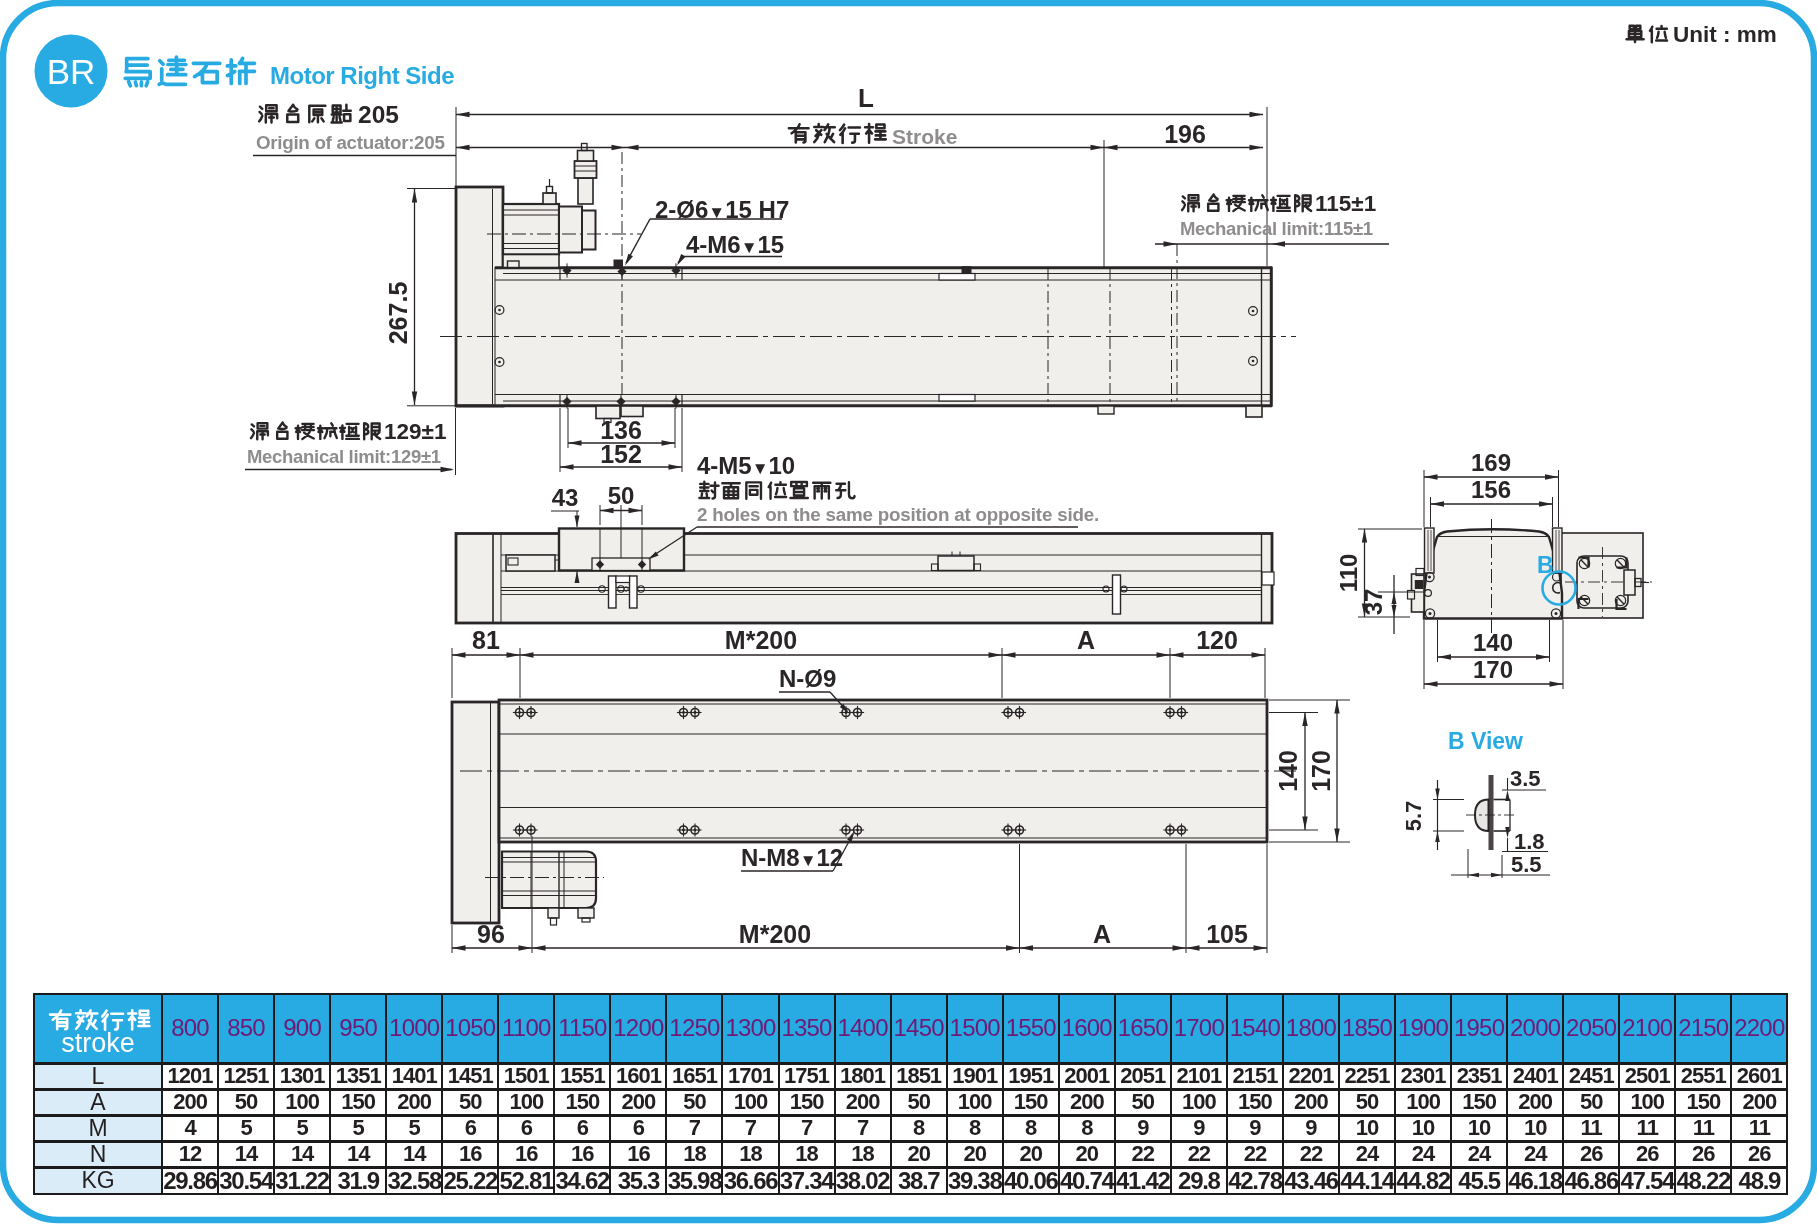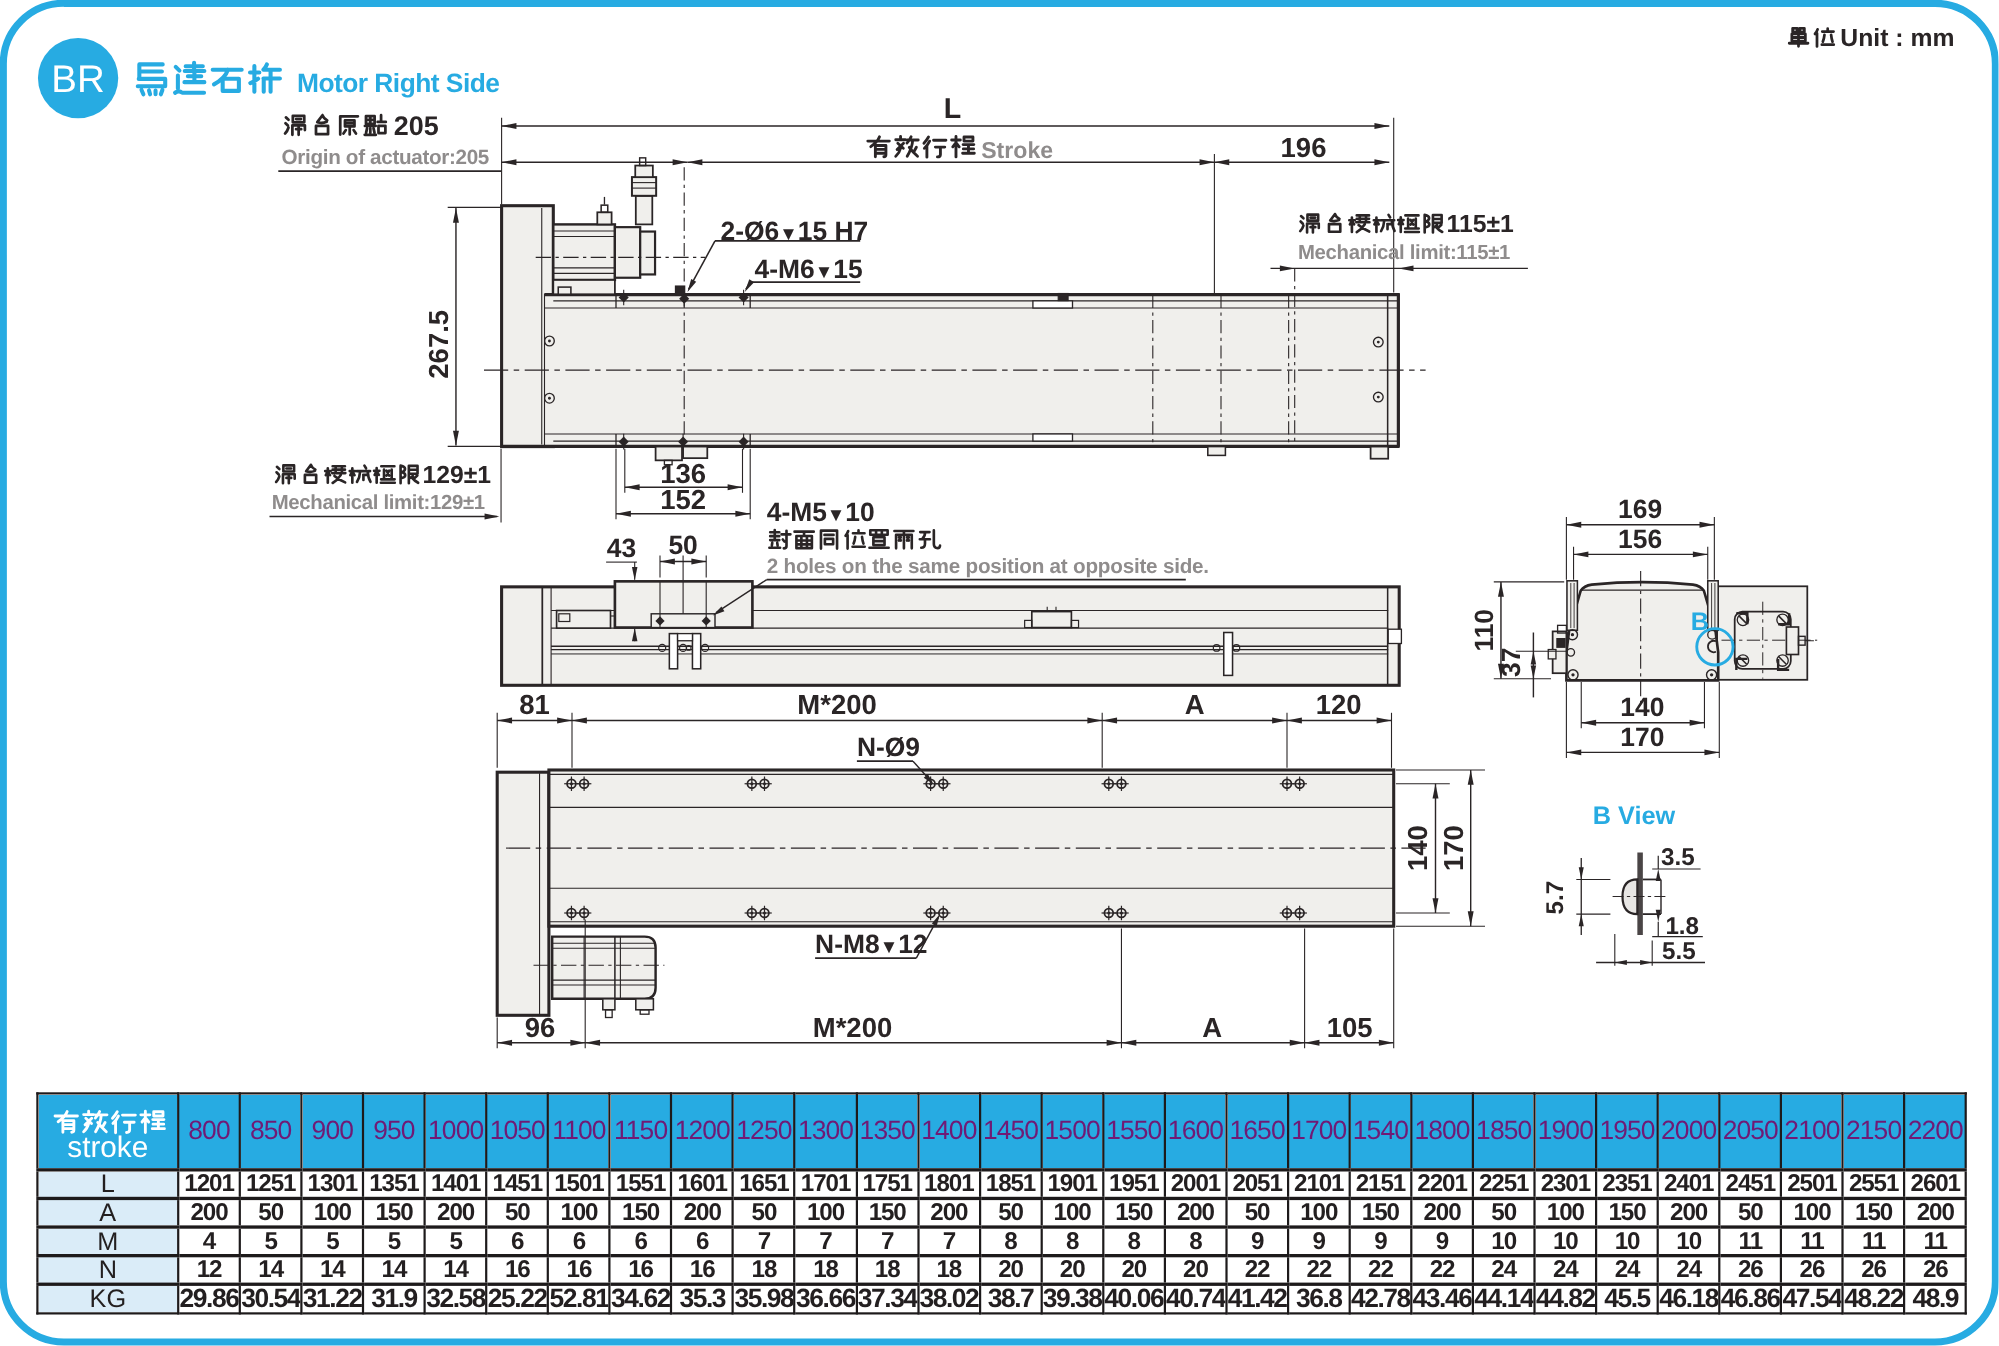--- a/index.html
+++ b/index.html
@@ -757,21 +757,21 @@
           <td>35.3</td>
           <td>35.98</td>
           <td>36.66</td>
           <td>37.34</td>
           <td>38.02</td>
           <td>38.7</td>
           <td>39.38</td>
           <td>40.06</td>
           <td>40.74</td>
           <td>41.42</td>
-          <td>36.8</td>
+          <td>29.8</td>
           <td>42.78</td>
           <td>43.46</td>
           <td>44.14</td>
           <td>44.82</td>
           <td>45.5</td>
           <td>46.18</td>
           <td>46.86</td>
           <td>47.54</td>
           <td>48.22</td>
           <td>48.9</td>

